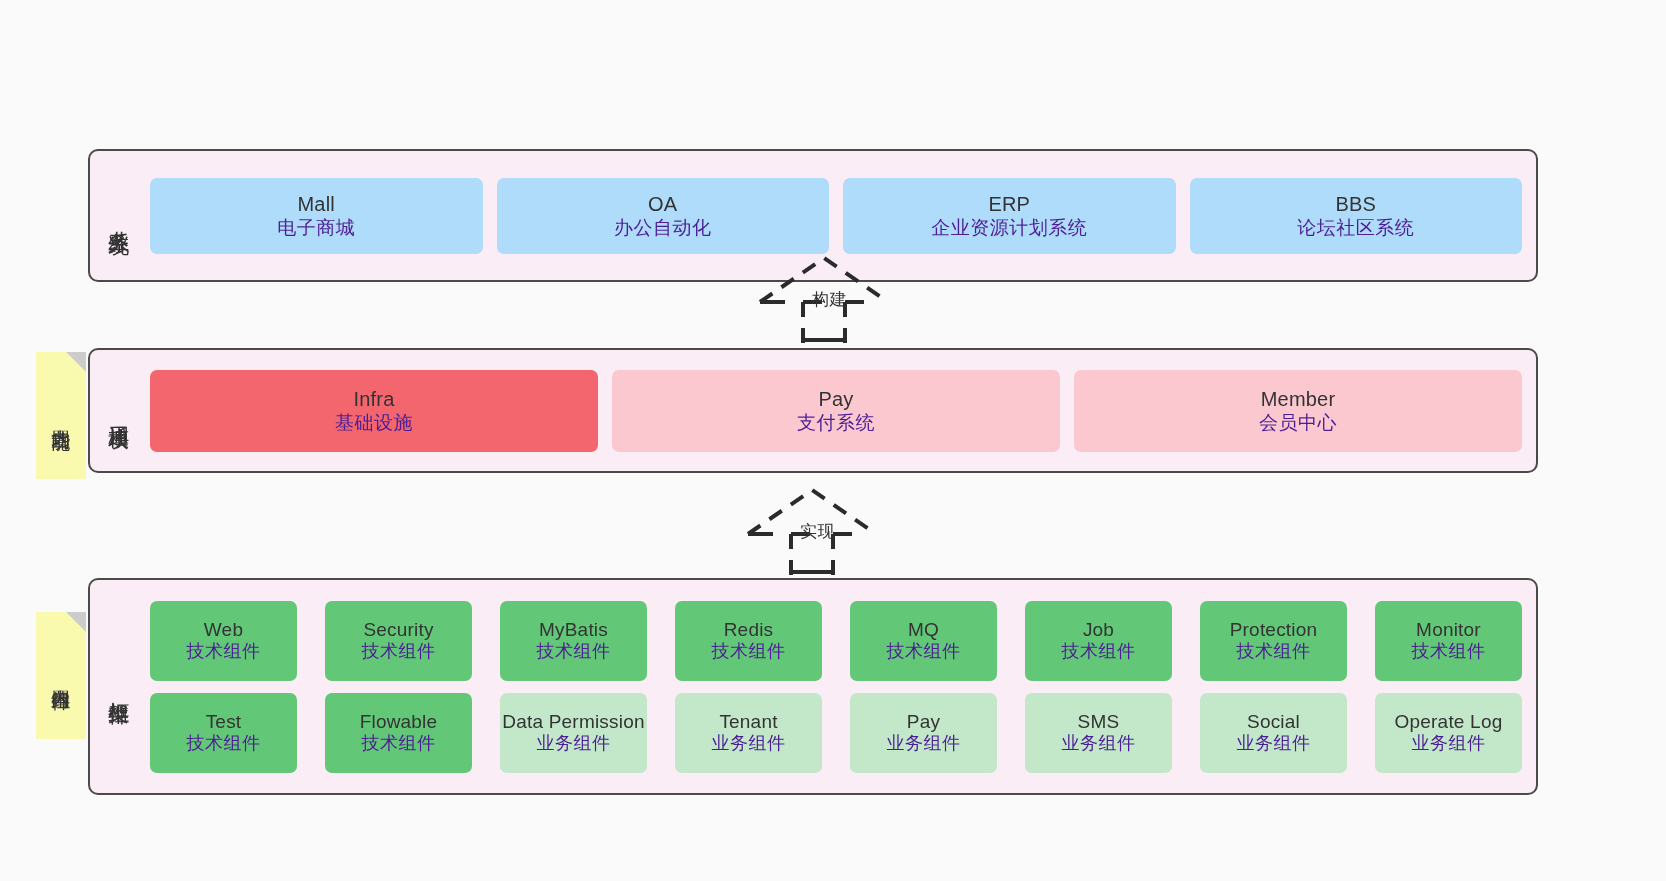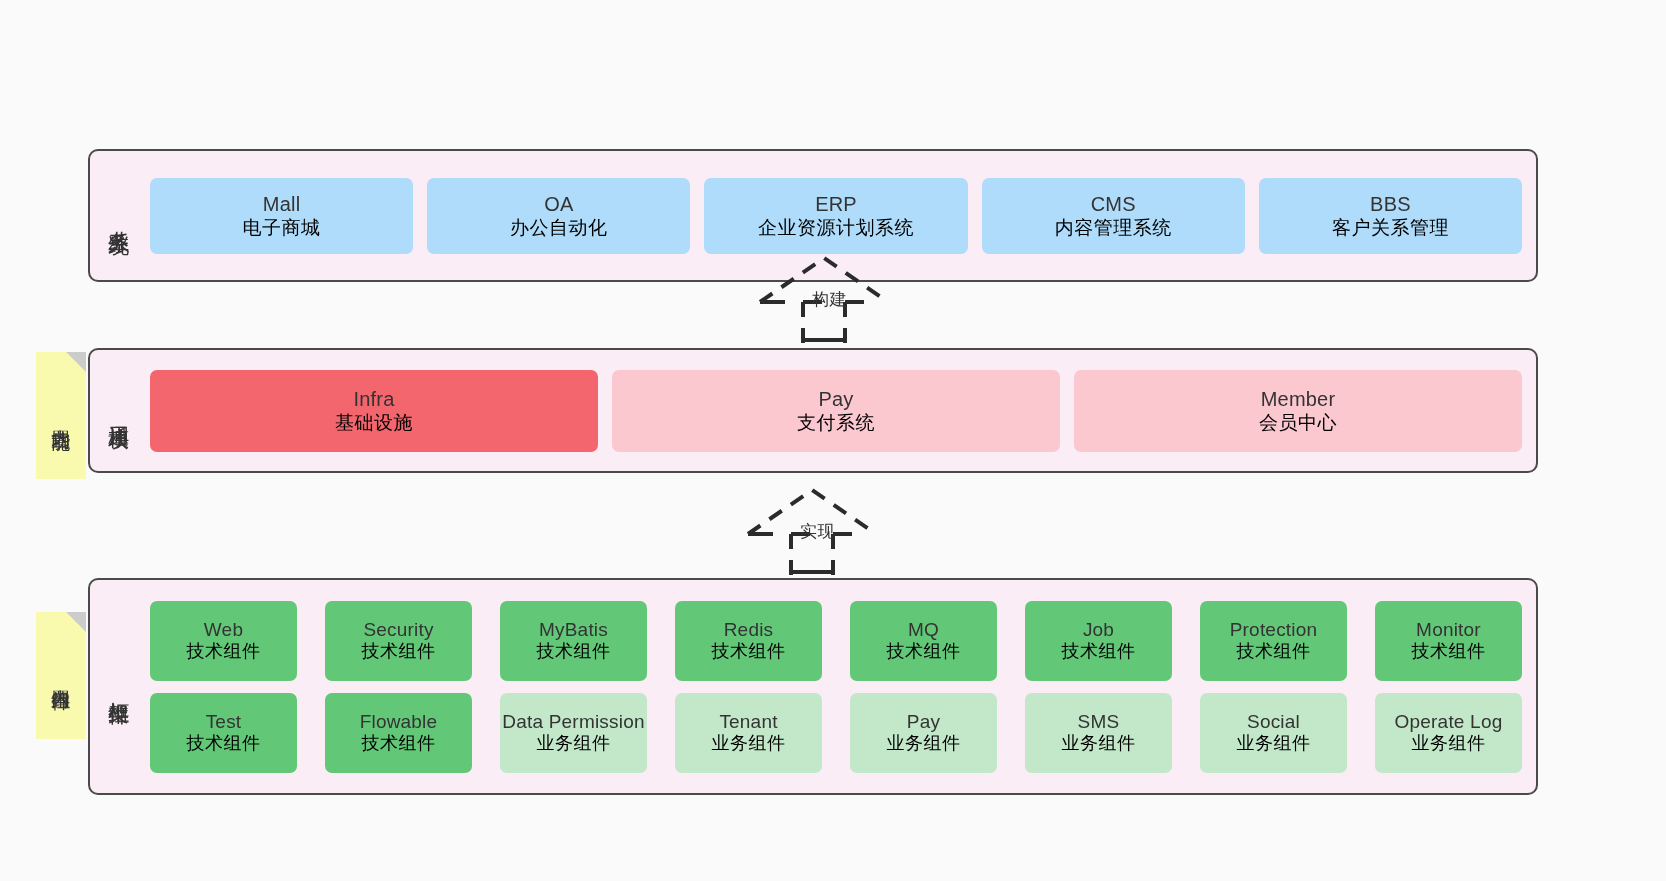--- a/index.html
+++ b/index.html
@@ -63,21 +63,21 @@
     box-sizing: border-box;
     line-height: 1.22;
   }
   .card .en {
     font-size: 20px;
     color: #333;
     letter-spacing: 0.2px;
   }
   .card .cn {
     font-size: 19px;
-    color: #000000;
+    color: #4c1d95;
     letter-spacing: 0.5px;
   }
 
   
   #layer-business {
     left: 88px;
     top: 113px;
     width: 1450px;
     height: 133px;
     margin-top: 36px;
@@ -208,26 +208,22 @@
     </div>
     <div class="card">
       <span class="en">OA</span>
       <span class="cn">办公自动化</span>
     </div>
     <div class="card">
       <span class="en">ERP</span>
       <span class="cn">企业资源计划系统</span>
     </div>
     <div class="card">
-      <span class="en">CMS</span>
-      <span class="cn">内容管理系统</span>
-    </div>
-    <div class="card">
       <span class="en">BBS</span>
-      <span class="cn">客户关系管理</span>
+      <span class="cn">论坛社区系统</span>
     </div>
   </div>
 </div>
 
 <div class="uml-arrow" id="arrow-build">
   <svg width="200" height="92" viewBox="0 0 200 92">
     <polyline points="20,50 84,6 148,50" fill="none" stroke="#2b2b2b" stroke-width="4" stroke-dasharray="15,11" stroke-linecap="butt"></polyline>
     <polyline points="63,50 63,92" fill="none" stroke="#2b2b2b" stroke-width="4" stroke-dasharray="15,11"></polyline>
     <polyline points="105,50 105,92" fill="none" stroke="#2b2b2b" stroke-width="4" stroke-dasharray="15,11"></polyline>
     <line x1="63" y1="50" x2="82" y2="50" stroke="#2b2b2b" stroke-width="4"></line>

